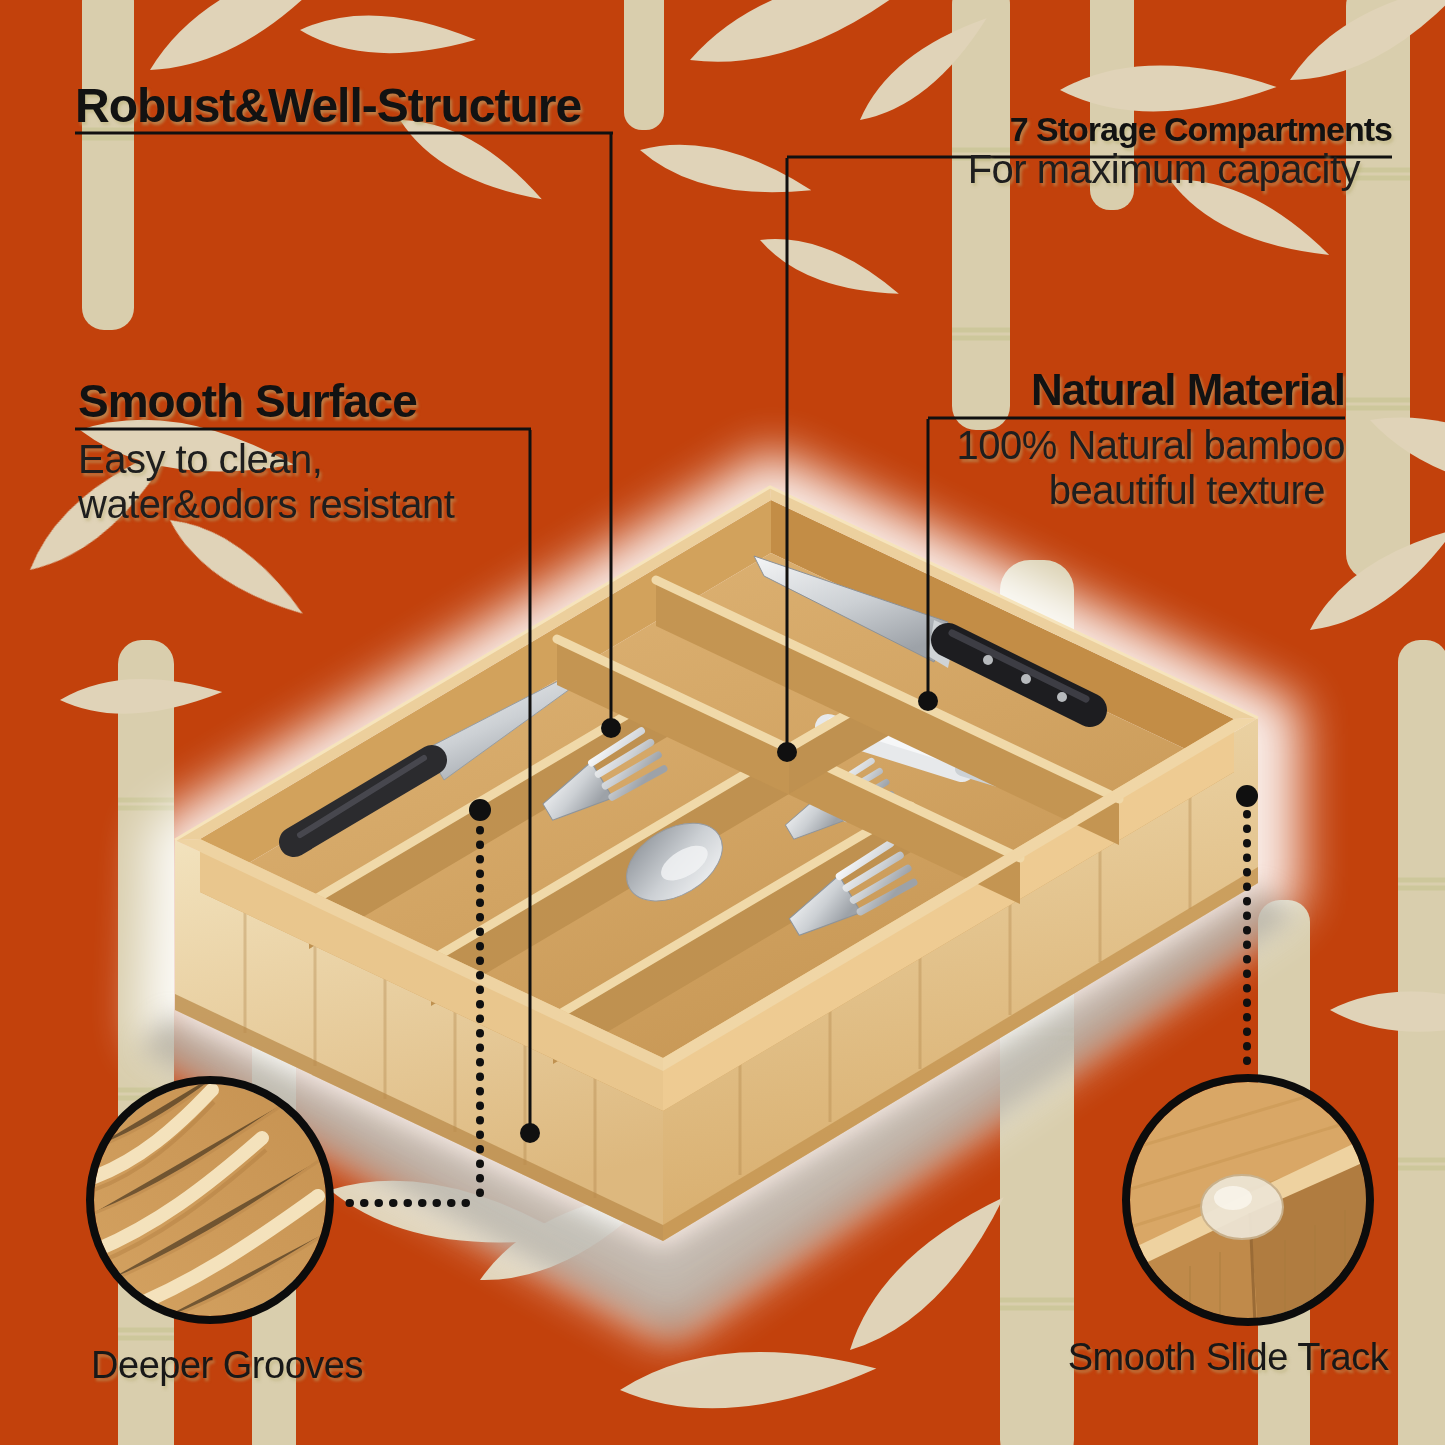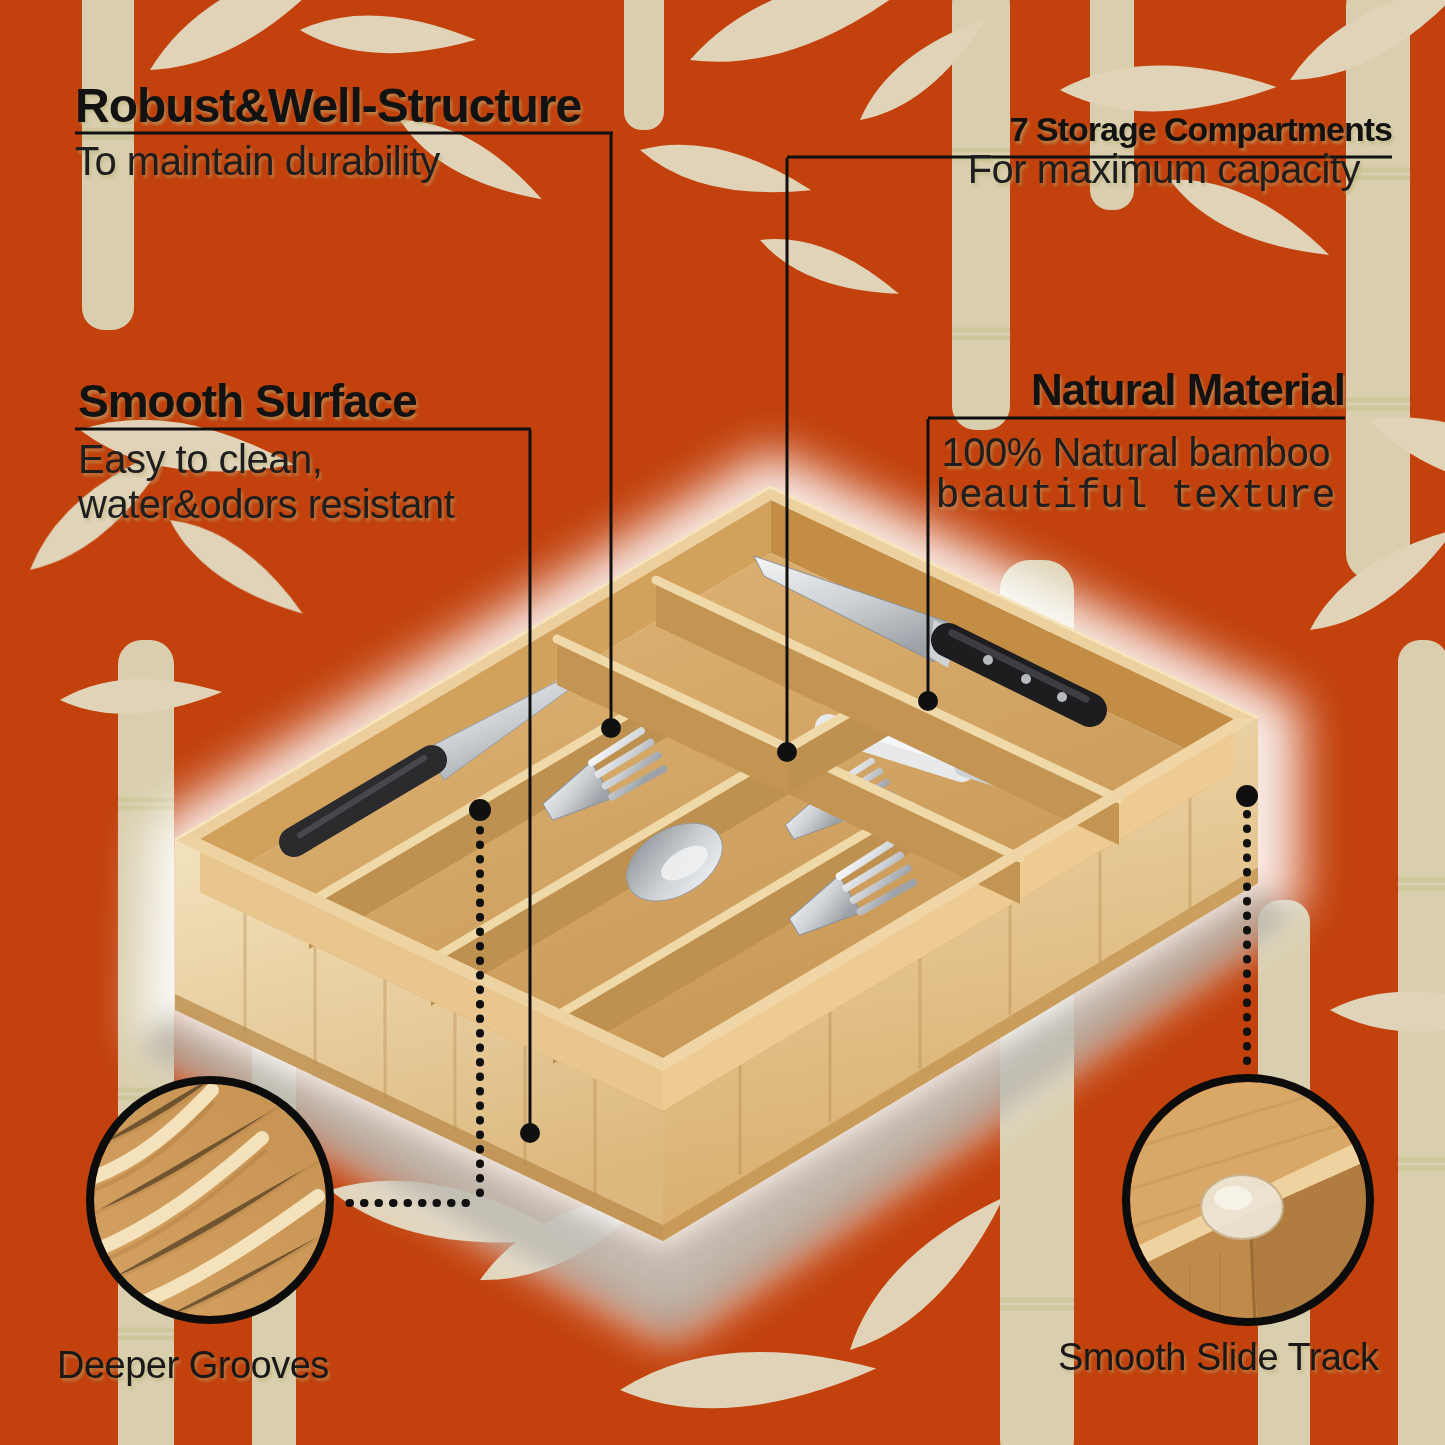--- a/index.html
+++ b/index.html
@@ -18,21 +18,21 @@
     text-shadow:2px 3px 3px rgba(186,176,118,0.5);white-space:nowrap;
   }
   .t-robust  .callout-title{font-size:48px;}
   .t-storage .callout-title{font-size:34px;margin-top:12px;}
   .t-smooth  .callout-title{font-size:46px;}
   .t-natural .callout-title{font-size:44px;}
   .sub-40{font-size:40px;}
   .align-r{text-align:right;}
   .inset-label{
     position:absolute;font-size:38px;color:#181818;letter-spacing:-0.5px;
-    text-shadow:2px 3px 3px rgba(186,176,118,0.5);text-align:left;white-space:nowrap;
+    text-shadow:2px 3px 3px rgba(186,176,118,0.5);text-align:center;white-space:nowrap;
   }
 </style>
 </head>
 <body>
 
 <div class="canvas">
 
   <svg class="scene" viewBox="0 0 1445 1445" aria-hidden="true">
     <defs>
       <linearGradient id="gFloor" x1="0.1" y1="0" x2="0.8" y2="1">
@@ -271,36 +271,35 @@
         </g>
         <ellipse cx="1242" cy="1207" rx="41" ry="32" fill="#ece4d3" opacity="0.95" stroke="#c9b28e" stroke-width="2"></ellipse>
         <ellipse cx="1233" cy="1198" rx="19" ry="12" fill="#f8f4ea" opacity="0.9"></ellipse>
       </g>
       <circle cx="1248" cy="1200" r="122" fill="none" stroke="#0c0c0c" stroke-width="8"></circle>
     </g>
   </svg>
 
   <div class="callout t-robust" style="left:75px;top:82px;">
     <div class="callout-title">Robust&amp;Well-Structure</div>
-    <div class="callout-sub sub-40" style="margin-top:8px;">To maintain durability</div>
   </div>
 
   <div class="callout t-storage align-r" style="left:800px;top:100px;width:592px;">
     <div class="callout-title">7 Storage Compartments</div>
     <div class="callout-sub sub-40" style="padding-right:32px;">For maximum capacity</div>
   </div>
 
   <div class="callout t-smooth" style="left:78px;top:378px;">
     <div class="callout-title">Smooth Surface</div>
     <div class="callout-sub sub-40" style="margin-top:12px;">Easy to clean,</div>
     <div class="callout-sub sub-40">water&amp;odors resistant</div>
   </div>
 
   <div class="callout t-natural align-r" style="left:845px;top:368px;width:500px;">
     <div class="callout-title">Natural Material</div>
-    <div class="callout-sub sub-40" style="margin-top:17px;padding-right:15px;">100% Natural bamboo</div>
-    <div class="callout-sub sub-40" style="padding-right:10px;font-family:Liberation Mono, monospace;">beautiful texture</div>
+    <div class="callout-sub sub-40" style="margin-top:10px;">100% Natural bamboo</div>
+    <div class="callout-sub sub-40" style="padding-right:20px;">beautiful texture</div>
   </div>
 
   <div class="inset-label" style="left:57px;top:1344px;width:340px;">Deeper Grooves</div>
   <div class="inset-label" style="left:1058px;top:1336px;width:340px;">Smooth Slide Track</div>
 
 </div>
 
 </body></html>

